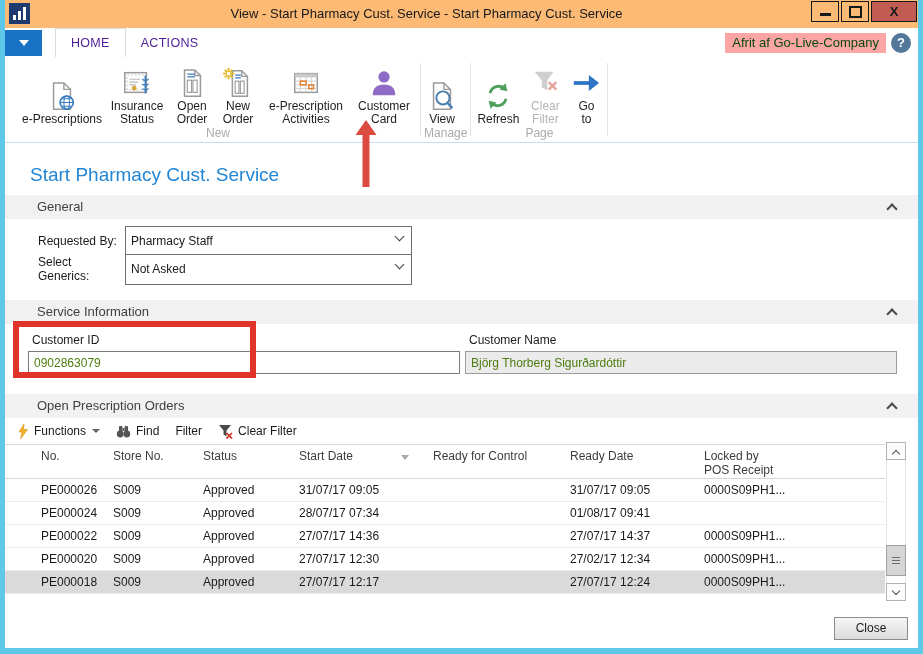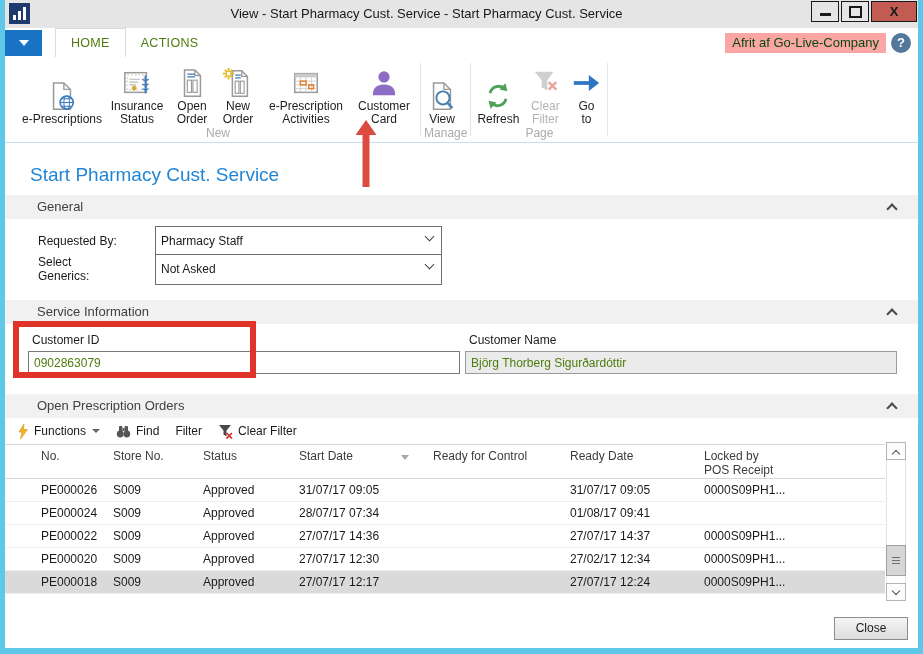--- a/index.html
+++ b/index.html
@@ -1,34 +1,34 @@
 <!DOCTYPE html>
 <html><head>
 <meta charset="utf-8">
 <style>
   html,body{margin:0;padding:0;background:#fff;font-family:"Liberation Sans","DejaVu Sans",sans-serif;-webkit-font-smoothing:antialiased;}
   .window{width:923px;height:654px;background:#5FC8E8;padding:0 5px 6px 5px;box-sizing:border-box;position:relative;}
   .app{width:913px;height:648px;background:#fff;position:relative;overflow:hidden;}
 
   
-  .titlebar{height:28px;background:#e5e5e5;position:relative;}
+  .titlebar{height:28px;background:#fdba74;position:relative;}
   .nav-logo{position:absolute;left:4px;top:3px;width:21px;height:21px;background:#1E3A6E;display:flex;align-items:flex-end;justify-content:center;gap:2px;padding:3px 3px 4px 3px;box-sizing:border-box;}
   .nav-logo i{display:block;background:#fff;width:3px;}
   .tb-title{position:absolute;left:60px;right:130px;top:6px;text-align:center;font-size:13px;color:#15191c;white-space:nowrap;overflow:hidden;}
   .tb-btns{position:absolute;right:1px;top:1px;display:flex;gap:2px;}
   .tb-btn{width:28px;height:21px;border:1px solid #15191c;box-sizing:border-box;display:flex;align-items:center;justify-content:center;background:transparent;}
   .tb-btn.close{width:46px;background:#C25B51;font-weight:bold;font-size:13px;color:#15191c;}
   .glyph-min{width:11px;height:3px;background:#15191c;margin-top:6px;}
   .glyph-max{width:9px;height:8px;border:2px solid #15191c;}
 
   
   .tabstrip{height:29px;background:#fff;display:flex;align-items:stretch;position:relative;}
   .appmenu{width:37px;height:26px;background:#1873C5;margin-top:2px;display:flex;align-items:center;justify-content:center;}
   .appmenu .tri{width:0;height:0;border-left:5px solid transparent;border-right:5px solid transparent;border-top:6px solid #fff;}
-  .tab{font-size:12.5px;color:#4d7c0f;display:flex;align-items:center;padding:0 15px;letter-spacing:.3px;}
+  .tab{font-size:12.5px;color:#4c1d95;display:flex;align-items:center;padding:0 15px;letter-spacing:.3px;}
   .tab.active{border:1px solid #DCDCDC;border-bottom:none;background:#fff;margin-left:13px;}
   .badge{margin-left:auto;align-self:center;background:#fca5a5;color:#07470B;font-size:13px;padding:2px 7px 3px 7px;}
   .help{align-self:center;width:20px;height:20px;border-radius:50%;background:#54779C;color:#fff;font-weight:bold;font-size:13px;display:flex;align-items:center;justify-content:center;margin:0 7px 0 5px;}
 
   
   .ribbon{height:83px;border-bottom:1px solid #C7E0EF;display:flex;padding:2px 0 0 14px;box-sizing:content-box;background:#fff;}
   .rgroup{display:flex;flex-direction:column;}
   .rbtns{display:flex;align-items:flex-end;flex:1;}
   .rglabel{font-size:12px;color:#ABABAB;text-align:center;padding-bottom:3px;line-height:12px;}
   .rsep{width:1px;background:#E4E4E4;margin:4px 3px 6px 3px;}
@@ -37,21 +37,21 @@
   .rbtn .lbl{font-size:12px;line-height:13px;color:#1E1E1E;text-align:center;}
   .rbtn.disabled .lbl{color:#B4B4B4;}
 
   
   .page-title{margin:21px 0 0 25px;font-size:19px;color:#2286D4;height:24px;}
   .sec-hdr{height:24px;background:#F1F1F1;margin-top:7px;font-size:13px;color:#404040;line-height:24px;padding-left:32px;position:relative;}
   .sec-hdr .chev{position:absolute;right:22px;top:10px;width:6px;height:6px;border-top:2px solid #4A4A4A;border-right:2px solid #4A4A4A;transform:rotate(-45deg);}
   .gen-fields{padding:11px 0 14px 33px;}
   .frow{display:flex;align-items:center;margin-bottom:6px;height:22px;}
   .frow .flabel{width:87px;font-size:12px;color:#1a1a1a;}
-  .select{width:287px;height:31px;border:1px solid #6E6E6E;box-sizing:border-box;position:relative;font-size:12px;color:#1a1a1a;display:flex;align-items:center;padding-left:5px;background:#fff;margin-left:30px;}
+  .select{width:287px;height:31px;border:1px solid #6E6E6E;box-sizing:border-box;position:relative;font-size:12px;color:#1a1a1a;display:flex;align-items:center;padding-left:5px;background:#fff;}
   .select .chevd{position:absolute;right:8px;top:6px;width:6px;height:6px;border-right:1.6px solid #444;border-bottom:1.6px solid #444;transform:rotate(45deg);}
   .ci-fields{display:flex;padding:9px 0 20px 23px;}
   .ci-col{width:432px;margin-right:5px;}
   .ci-col .flabel2{font-size:12px;color:#1a1a1a;height:18px;padding-left:4px;}
   .tbox{height:23px;border:1px solid #7A7A7A;box-sizing:border-box;font-size:12px;color:#4d7c0f;display:flex;align-items:center;padding-left:5px;background:#fff;}
   .tbox.readonly{background:#EBEBEB;border-color:#9B9B9B;}
 
   
   .otoolbar{height:26px;display:flex;align-items:center;padding-left:12px;font-size:12px;color:#1a1a1a;text-align:right;}
   .titem{display:flex;align-items:center;margin-right:16px;}

